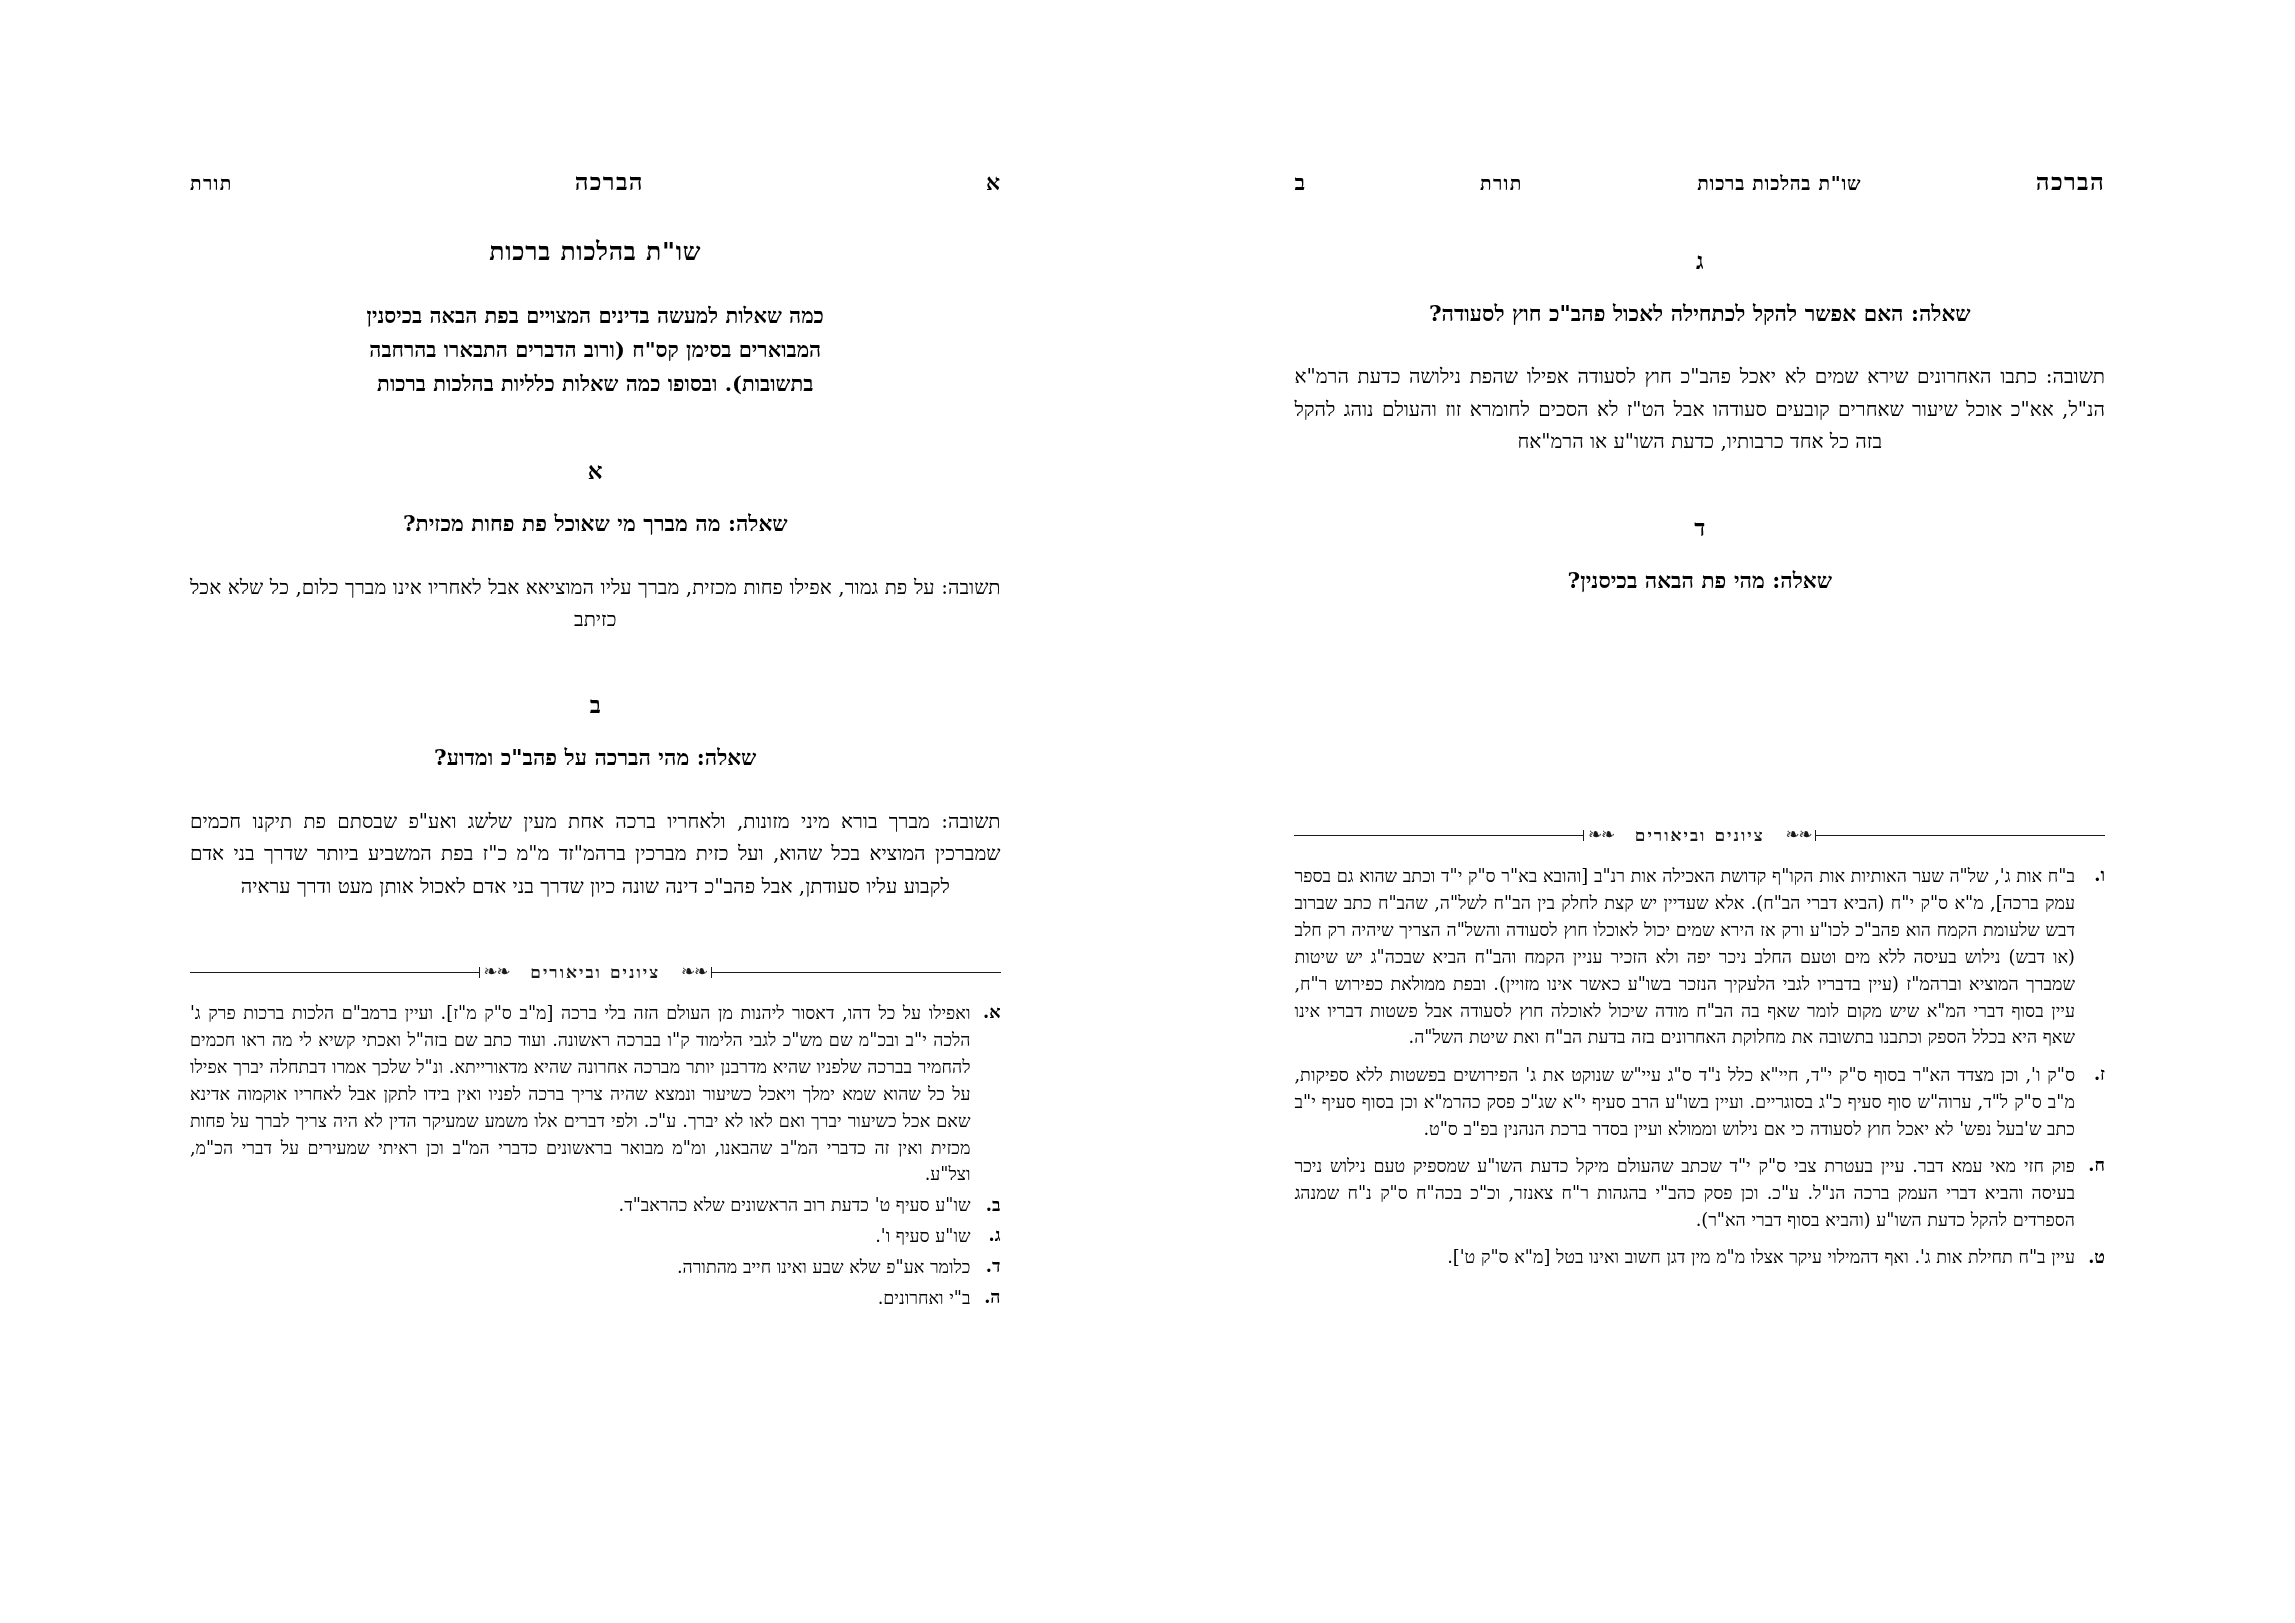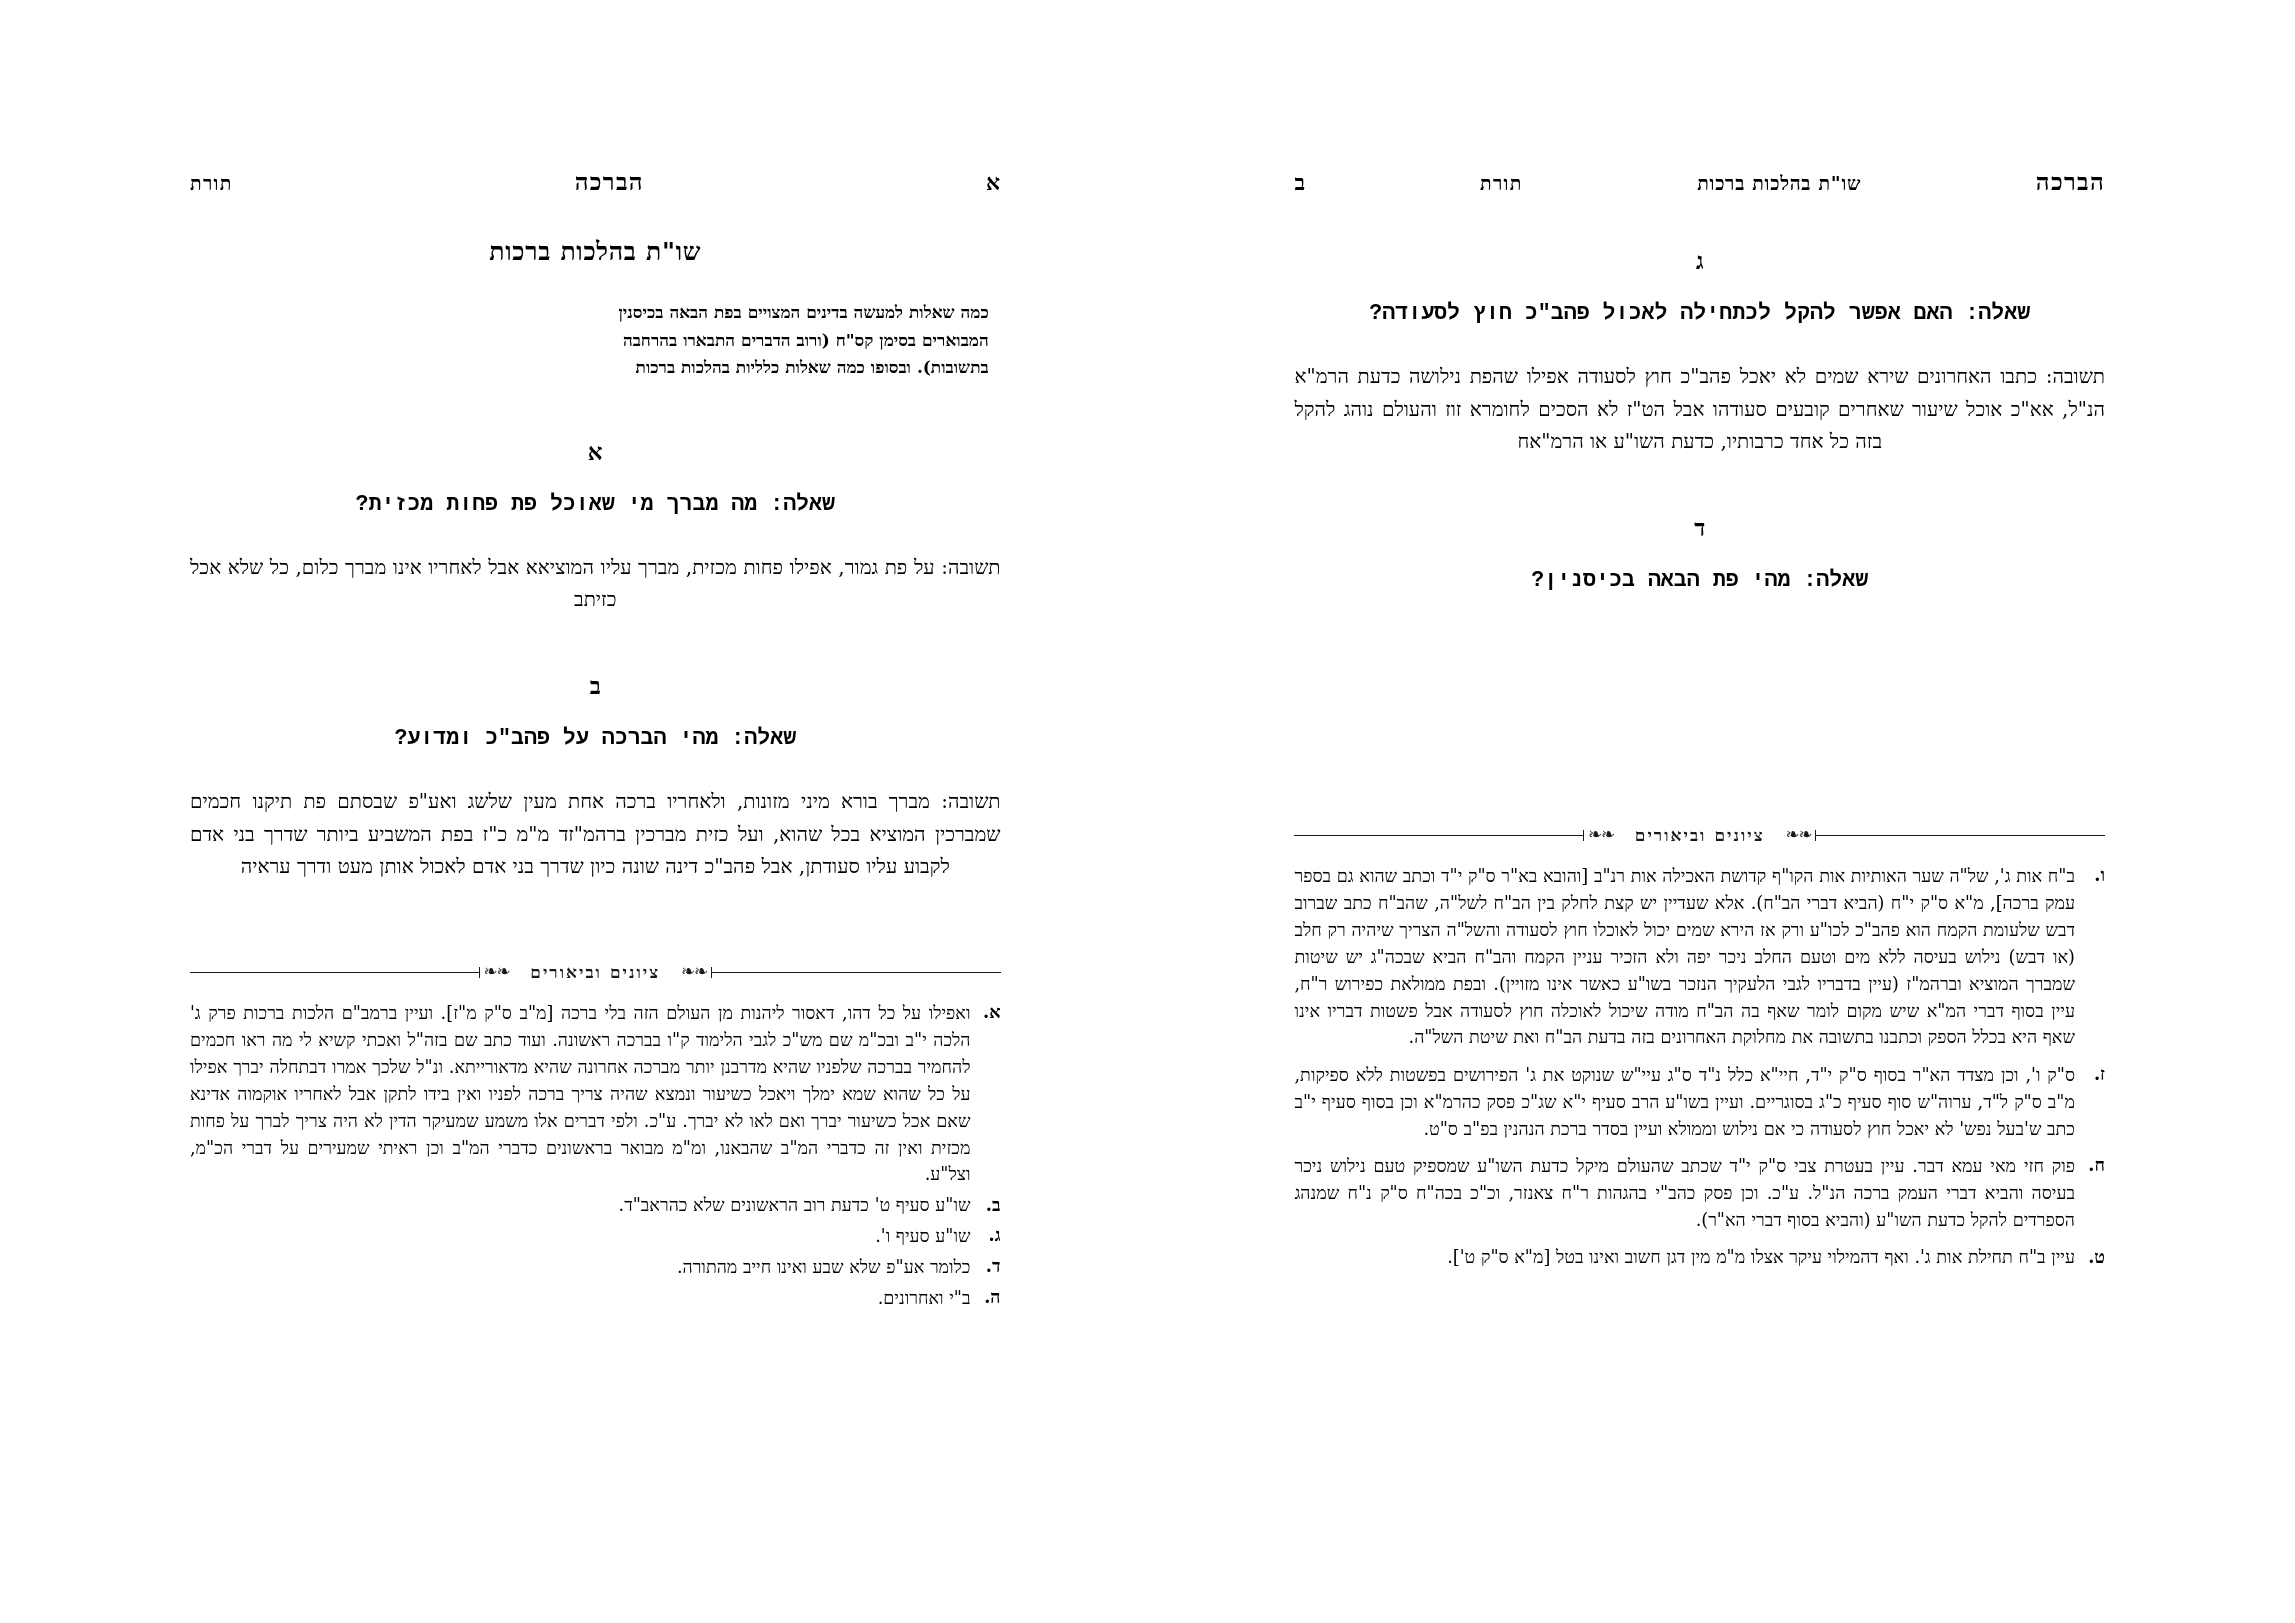--- a/index.html
+++ b/index.html
@@ -81,22 +81,22 @@
 
   .doc-title {
     text-align: center;
     font-size: 25px;
     font-weight: bold;
     letter-spacing: 0.7px;
     margin: 26px 0 33px 0;
   }
 
   .intro {
-    text-align: right;
-    font-size: 17px;
+    text-align: center;
+    font-size: 21px;
     font-weight: bold;
     line-height: 1.62;
     margin: 14px auto 0 auto;
     padding: 0 11.8px;
   }
   .intro-line { display: block; }
 
   .siman-letter {
     text-align: center;
     font-size: 23px;
@@ -104,21 +104,20 @@
     margin: 56px 0 22px 0;
   }
   .siman-letter.tight { margin-top: 51px; }
 
   .question {
     text-align: center;
     font-size: 21.6px;
     font-weight: bold;
     line-height: 1.55;
     margin: 0 0 30px 0;
-    font-family: Liberation Mono, monospace;
   }
 
   .answer {
     text-align: justify;
     text-align-last: center;
     font-size: 20px;
     line-height: 1.62;
     margin: 0 0 6.5px 0;
   }
   .answer .lead { font-weight: normal; }

